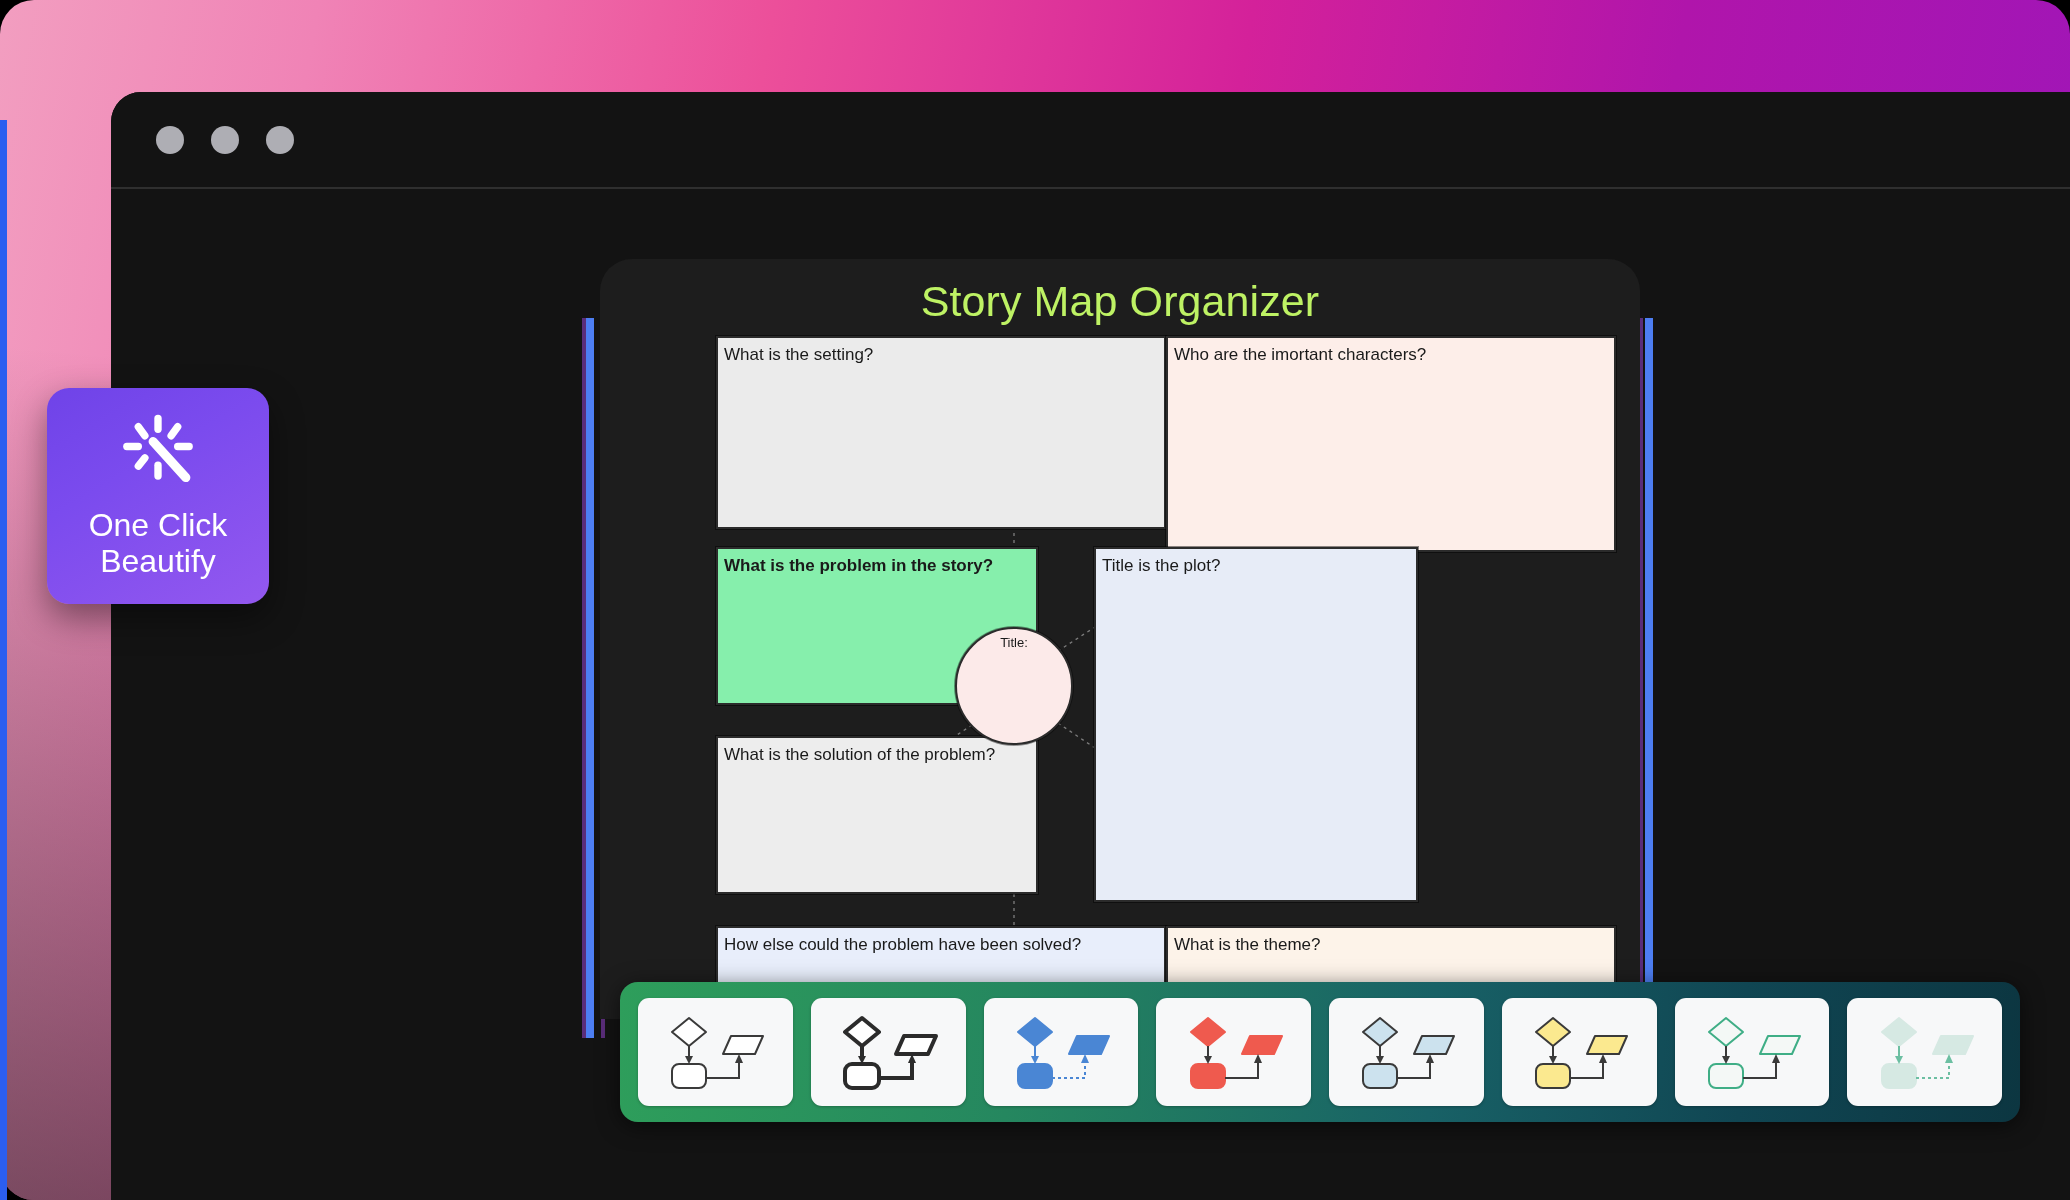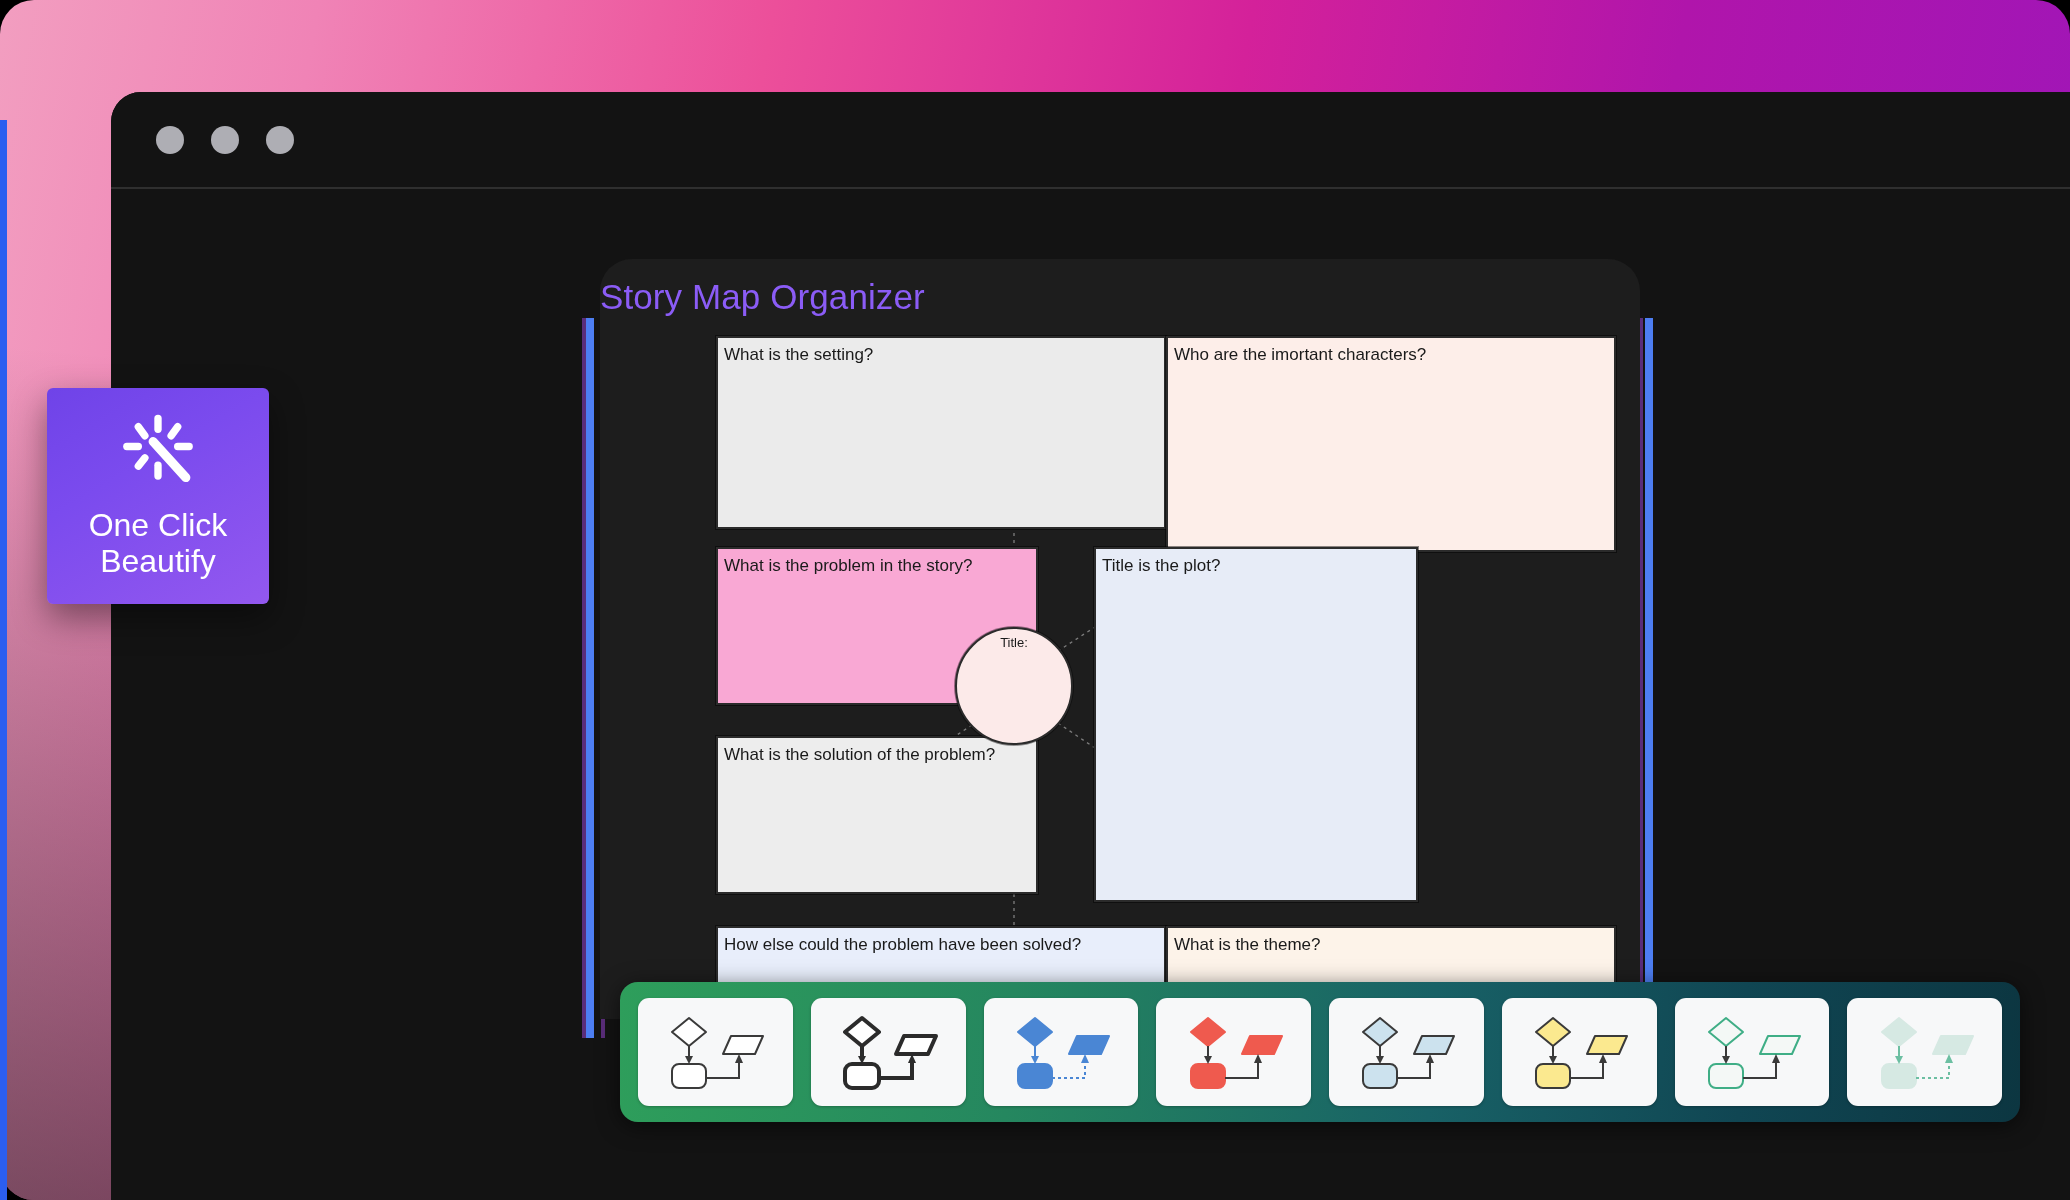--- a/index.html
+++ b/index.html
@@ -76,23 +76,23 @@
     width: 1040px; height: 760px;
     background: #1d1d1d;
     border-top-left-radius: 32px;
     border-top-right-radius: 32px;
     overflow: hidden;
   }
   #canvas-title {
     position: absolute;
     left: 0; top: 18px;
     width: 1040px;
-    text-align: left;
-    color: #8b5cf6;
-    font-size: 35px;
+    text-align: center;
+    color: #bef264;
+    font-size: 43px;
     letter-spacing: 0.1px;
   }
 
   
   .rail {
     position: absolute;
     top: 318px;
     width: 4px; height: 720px;
     background: #5a2d7a;
   }
@@ -184,21 +184,21 @@
     box-shadow: 0 1px 3px rgba(0,0,0,0.25);
     cursor: pointer;
   }
   .thumb svg { width: 112px; height: 84px; display: block; }
 
   
   #beautify {
     position: absolute;
     left: 47px; top: 388px;
     width: 222px; height: 216px;
-    border-radius: 6px;
+    border-radius: 22px;
     background: linear-gradient(150deg, #6f43e8 0%, #7b4bee 38%, #9358ef 100%);
     box-shadow: 0 14px 34px rgba(0,0,0,0.42);
     display: flex;
     flex-direction: column;
     align-items: center;
     justify-content: center;
     cursor: pointer;
   }
   #beautify-icon { width: 82px; height: 82px; margin-bottom: 14px; }
   #beautify-label {
@@ -255,21 +255,21 @@
   </svg>
 
   <div class="card" id="card-setting" style="background: rgb(235, 235, 235);">
     <span class="q">What is the setting?</span>
   </div>
 
   <div class="card" id="card-characters" style="background: rgb(253, 238, 233);">
     <span class="q">Who are the imortant characters?</span>
   </div>
 
-  <div class="card" id="card-problem" style="background: #f9a8d4;">
+  <div class="card" id="card-problem" style="background: #86efac; font-weight: bold;">
     <span class="q">What is the problem in the story?</span>
   </div>
 
   <div class="card" id="card-plot" style="background: rgb(231, 236, 247);">
     <span class="q">Title is the plot?</span>
   </div>
 
   <div class="card" id="card-solution" style="background: rgb(237, 237, 237);">
     <span class="q">What is the solution of the problem?</span>
   </div>

